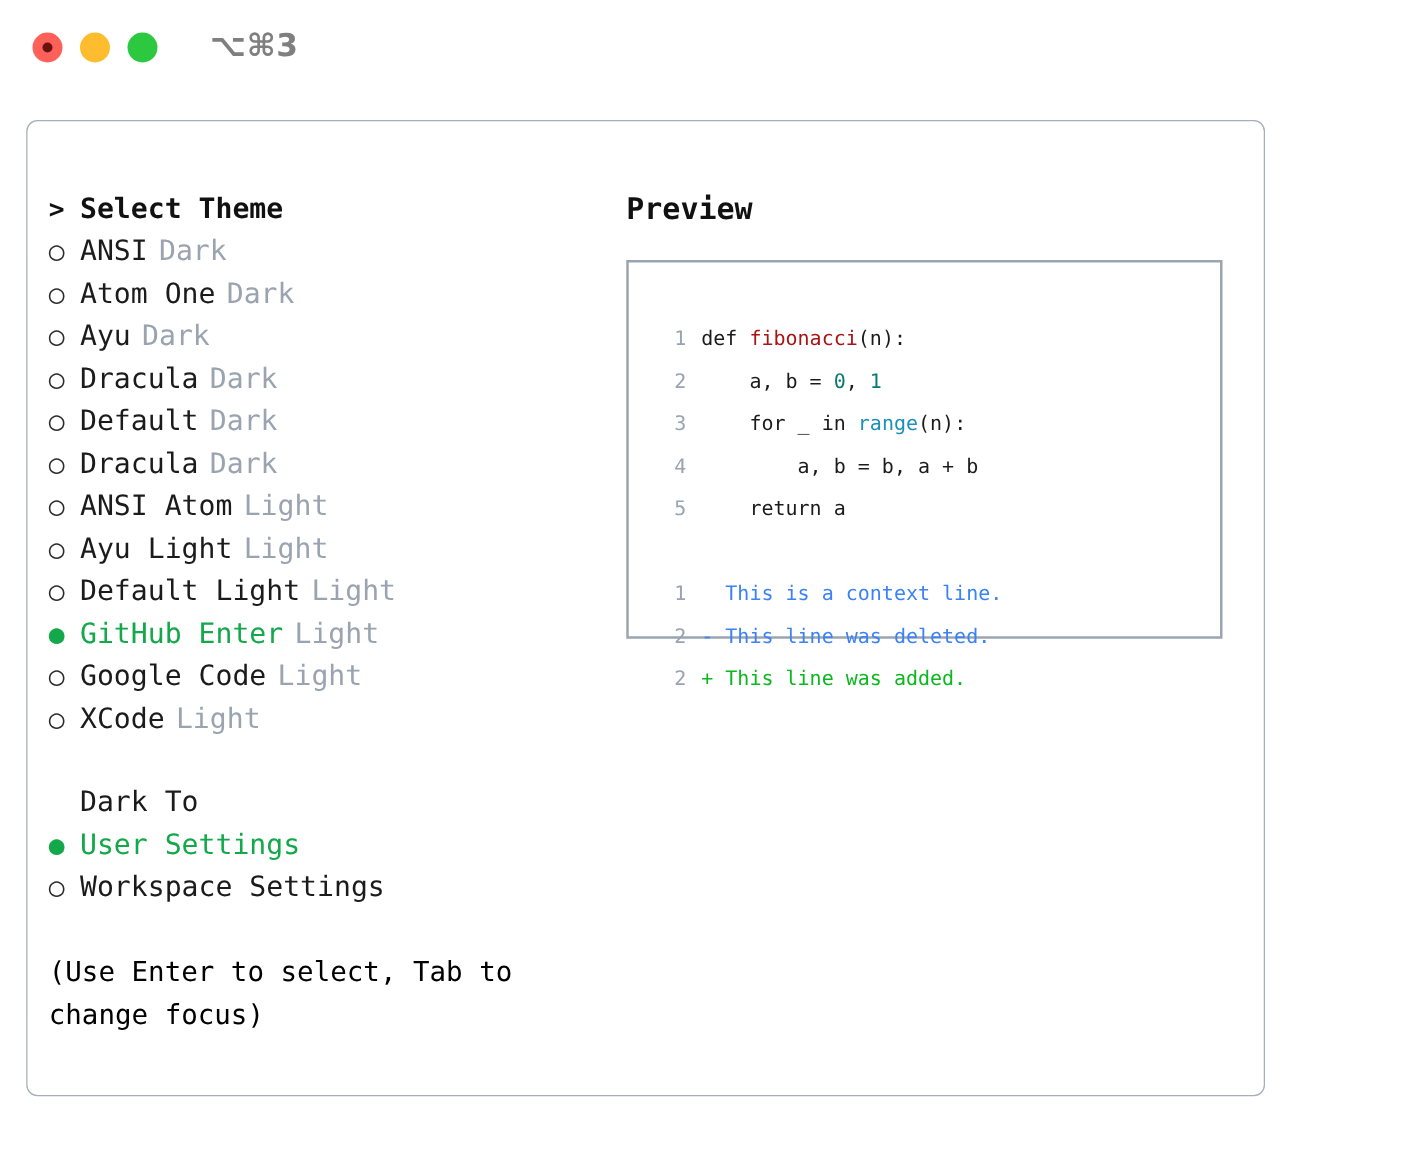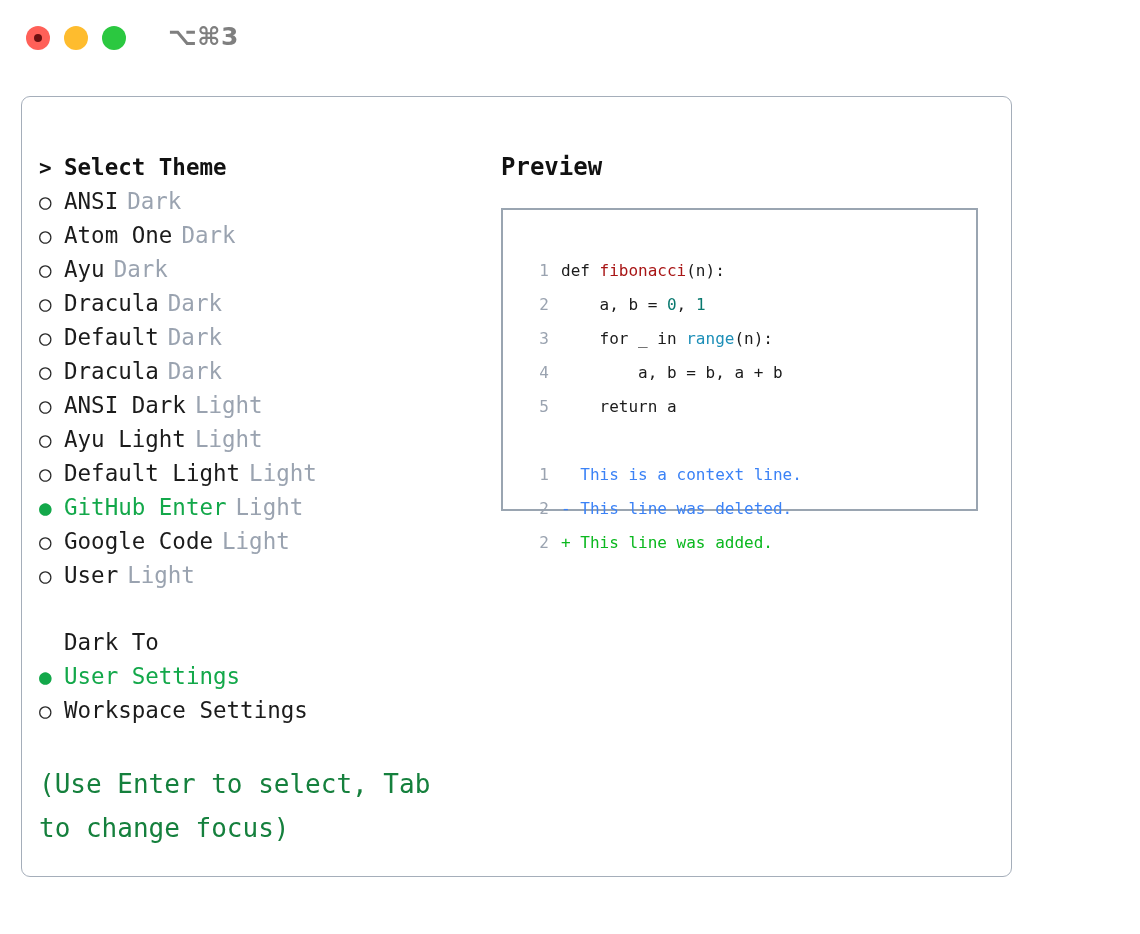--- a/index.html
+++ b/index.html
@@ -123,23 +123,23 @@
     margin-left: 9px;
   }
 
   .section-gap { height: 33px; }
 
   .hint {
     position: absolute;
     left: 17px;
     top: 665px;
     width: 412px;
-    font-size: 26px;
-    line-height: 44px;
-    color: #15803d;
+    font-size: 22px;
+    line-height: 34px;
+    color: #000000;
   }
 
   
   .right-col {
     position: absolute;
     left: 479px;
     top: 53px;
     width: 490px;
   }
   .preview-title {
@@ -201,26 +201,26 @@
 
     <div class="left-col">
       <div id="theme-list">
           <div class="row is-header"><span class="marker caret">&gt;</span><span class="label">Select Theme</span></div>
           <div class="row"><span class="marker unsel">○</span><span class="label">ANSI</span><span class="variant">Dark</span></div>
           <div class="row"><span class="marker unsel">○</span><span class="label">Atom One</span><span class="variant">Dark</span></div>
           <div class="row"><span class="marker unsel">○</span><span class="label">Ayu</span><span class="variant">Dark</span></div>
           <div class="row"><span class="marker unsel">○</span><span class="label">Dracula</span><span class="variant">Dark</span></div>
           <div class="row"><span class="marker unsel">○</span><span class="label">Default</span><span class="variant">Dark</span></div>
           <div class="row"><span class="marker unsel">○</span><span class="label">Dracula</span><span class="variant">Dark</span></div>
-          <div class="row"><span class="marker unsel">○</span><span class="label">ANSI Dark</span><span class="variant">Light</span></div>
+          <div class="row"><span class="marker unsel">○</span><span class="label">ANSI Atom</span><span class="variant">Light</span></div>
           <div class="row"><span class="marker unsel">○</span><span class="label">Ayu Light</span><span class="variant">Light</span></div>
           <div class="row"><span class="marker unsel">○</span><span class="label">Default Light</span><span class="variant">Light</span></div>
           <div class="row is-selected"><span class="marker sel">●</span><span class="label">GitHub Enter</span><span class="variant">Light</span></div>
           <div class="row"><span class="marker unsel">○</span><span class="label">Google Code</span><span class="variant">Light</span></div>
-          <div class="row"><span class="marker unsel">○</span><span class="label">User</span><span class="variant">Light</span></div>
+          <div class="row"><span class="marker unsel">○</span><span class="label">XCode</span><span class="variant">Light</span></div>
         </div>
       <div class="section-gap"></div>
       <div id="apply-to-list">
           <div class="row"><span class="marker blank"> </span><span class="label">Dark To</span></div>
           <div class="row is-selected"><span class="marker sel">●</span><span class="label">User Settings</span></div>
           <div class="row"><span class="marker unsel">○</span><span class="label">Workspace Settings</span></div>
         </div>
     </div>
 
     <div class="hint">(Use Enter to select, Tab to change focus)</div>

